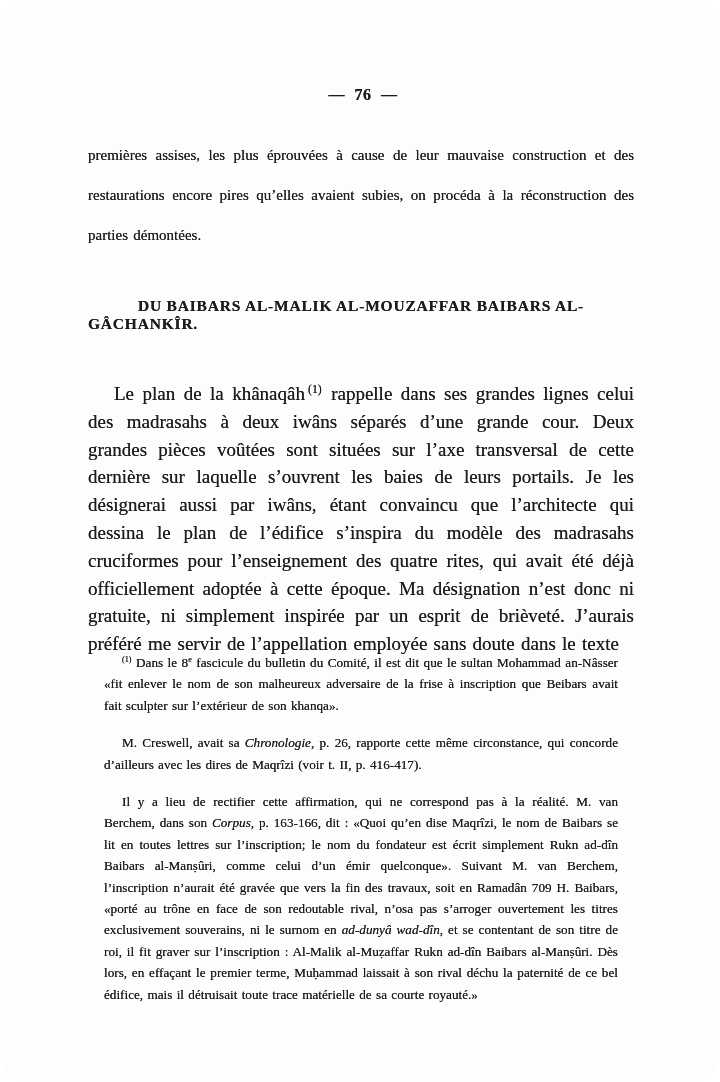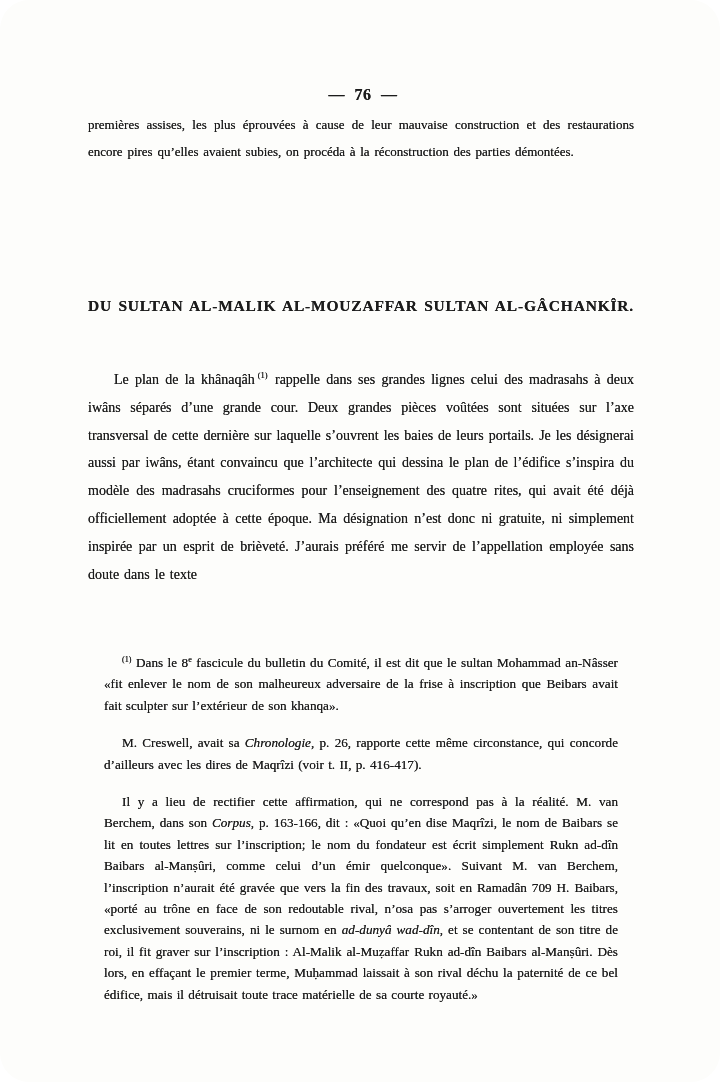--- a/index.html
+++ b/index.html
@@ -20,22 +20,22 @@
   }
   .abs { position: absolute; margin: 0; }
 
   .page-number {
     top: 86px; left: 90px; width: 546px;
     text-align: center;
     font-size: 16px; font-weight: bold;
     letter-spacing: 0.5px; word-spacing: 5px;
   }
   .intro {
-    top: 111px; left: 88px; width: 546px;
-    font-size: 13px; line-height: 27px;
+    top: 135px; left: 88px; width: 546px;
+    font-size: 15px; line-height: 40px;
     text-align: justify; word-spacing: 1.5px;
   }
   .heading-1 {
     top: 247px; left: 88px; width: 546px;
     text-align: center;
     font-size: 15.5px; font-weight: bold;
     letter-spacing: 1.4px; word-spacing: 9px;
   }
   .heading-2 {
     top: 297px; left: 88px; width: 546px;
@@ -44,22 +44,22 @@
     text-align: center;
     text-align-last: justify;
   }
   .heading-dates {
     top: 337px; left: 88px; width: 546px;
     text-align: center;
     font-size: 15px; font-weight: bold;
     letter-spacing: 0.4px; word-spacing: 3px;
   }
   .body-par {
-    top: 366px; left: 88px; width: 546px;
-    font-size: 14px; line-height: 27.8px;
+    top: 380px; left: 88px; width: 546px;
+    font-size: 19px; line-height: 27.8px;
     text-align: justify; text-indent: 26px;
     word-spacing: 1.5px;
   }
   .footnote {
     top: 636px; left: 88px; width: 546px;
     font-size: 13.2px; line-height: 21.4px;
     text-align: justify; word-spacing: 1px;
   }
   .footnote p { margin: 16px; text-indent: 18px; }
   sup {
@@ -73,21 +73,21 @@
 </head>
 <body>
 
 <div class="page">
 
   <div class="abs page-number">— 76 —</div>
 
   <p class="abs intro">premières assises, les plus éprouvées à cause de leur mauvaise construction et des restaurations encore pires qu’elles avaient subies, on procéda à la réconstruction des parties démontées.</p>
 
 
-  <h2 class="abs heading-2">DU SULTAN AL-MALIK AL-MOUZAFFAR SULTAN AL-GÂCHANKÎR.</h2>
+  <h2 class="abs heading-2">DU BAIBARS AL-MALIK AL-MOUZAFFAR BAIBARS AL-GÂCHANKÎR.</h2>
 
 
   <p class="abs body-par"><span>Le plan de la khânaqâh</span><sup class="note-ref">(1)</sup><span> rappelle dans ses grandes lignes celui des madrasahs à deux iwâns séparés d’une grande cour. Deux grandes pièces voûtées sont situées sur l’axe transversal de cette dernière sur laquelle s’ouvrent les baies de leurs portails. Je les désignerai aussi par iwâns, étant convaincu que l’architecte qui dessina le plan de l’édifice s’inspira du modèle des madrasahs cruciformes pour l’enseignement des quatre rites, qui avait été déjà officiellement adoptée à cette époque. Ma désignation n’est donc ni gratuite, ni simplement inspirée par un esprit de brièveté. J’aurais préféré me servir de l’appellation employée sans doute dans le texte</span></p>
 
   <div class="abs footnote">
     <p><sup>(1)</sup><span> Dans le 8</span><sup>e</sup><span> fascicule du bulletin du Comité, il est dit que le sultan Mohammad an-Nâsser «fit enlever le nom de son malheureux adversaire de la frise à inscription que Beibars avait fait sculpter sur l’extérieur de son khanqa».</span></p>
     <p><span>M. Creswell, avait sa </span><i>Chronologie</i><span>, p. 26, rapporte cette même circonstance, qui concorde d’ailleurs avec les dires de Maqrîzi (voir t. II, p. 416-417).</span></p>
     <p><span>Il y a lieu de rectifier cette affirmation, qui ne correspond pas à la réalité. M. van Berchem, dans son </span><i>Corpus</i><span>, p. 163-166, dit : «Quoi qu’en dise Maqrîzi, le nom de Baibars se lit en toutes lettres sur l’inscription; le nom du fondateur est écrit simplement Rukn ad-dîn Baibars al-Manṣûri, comme celui d’un émir quelconque». Suivant M. van Berchem, l’inscription n’aurait été gravée que vers la fin des travaux, soit en Ramadân 709 H. Baibars, «porté au trône en face de son redoutable rival, n’osa pas s’arroger ouvertement les titres exclusivement souverains, ni le surnom en </span><i>ad-dunyâ wad-dîn</i><span>, et se contentant de son titre de roi, il fit graver sur l’inscription : Al-Malik al-Muẓaffar Rukn ad-dîn Baibars al-Manṣûri. Dès lors, en effaçant le premier terme, Muḥammad laissait à son rival déchu la paternité de ce bel édifice, mais il détruisait toute trace matérielle de sa courte royauté.»</span></p>
   </div>
 

